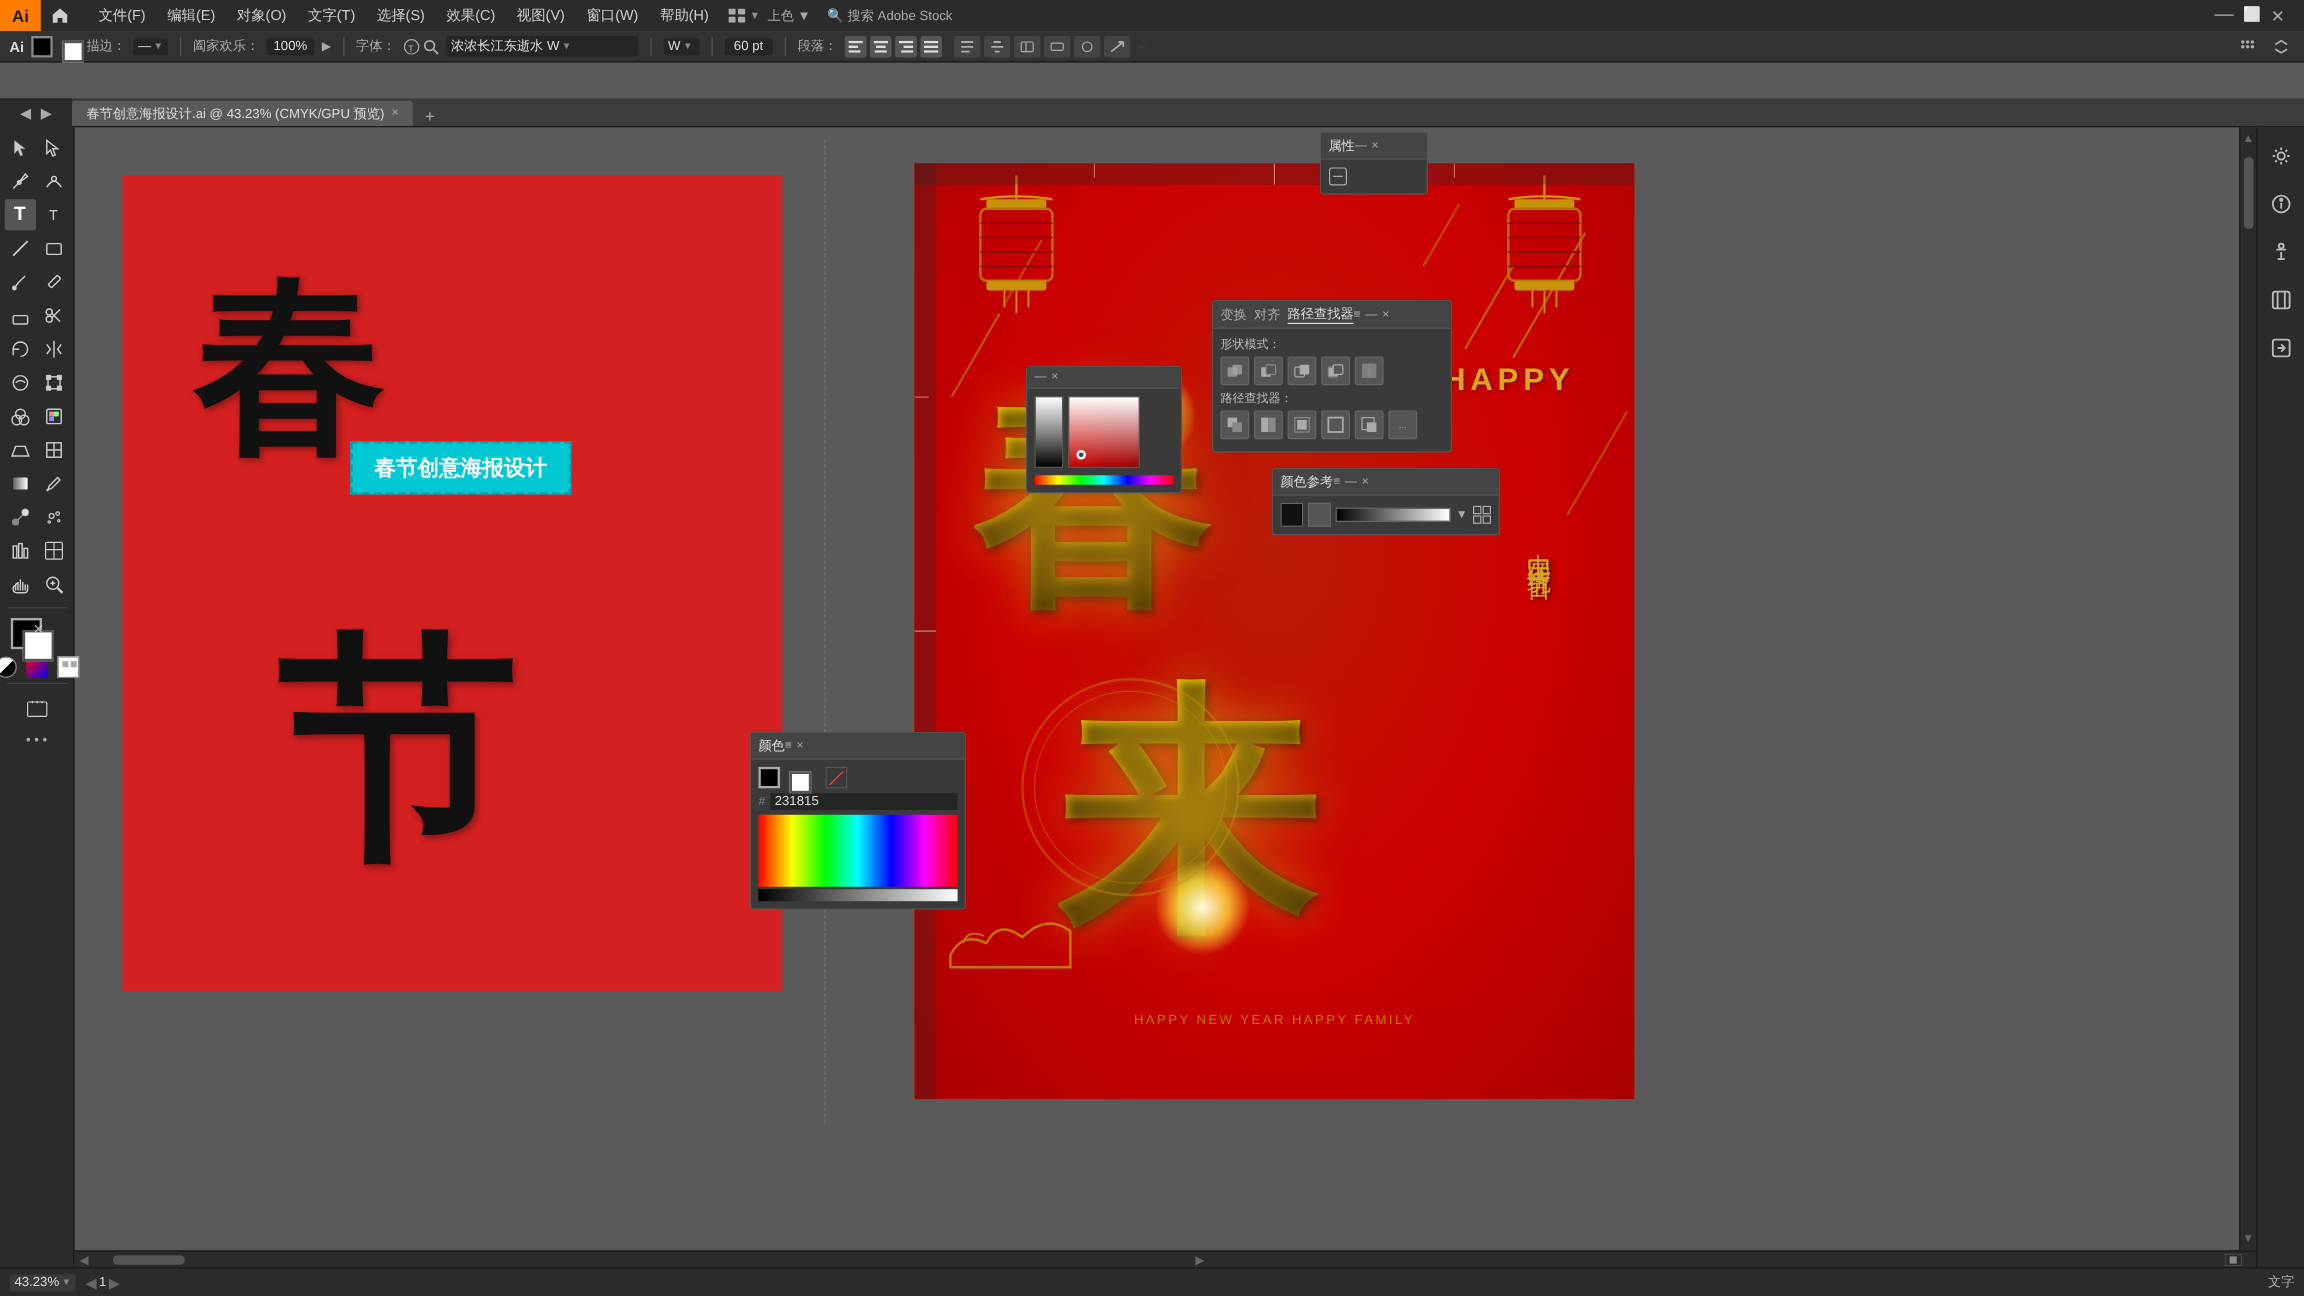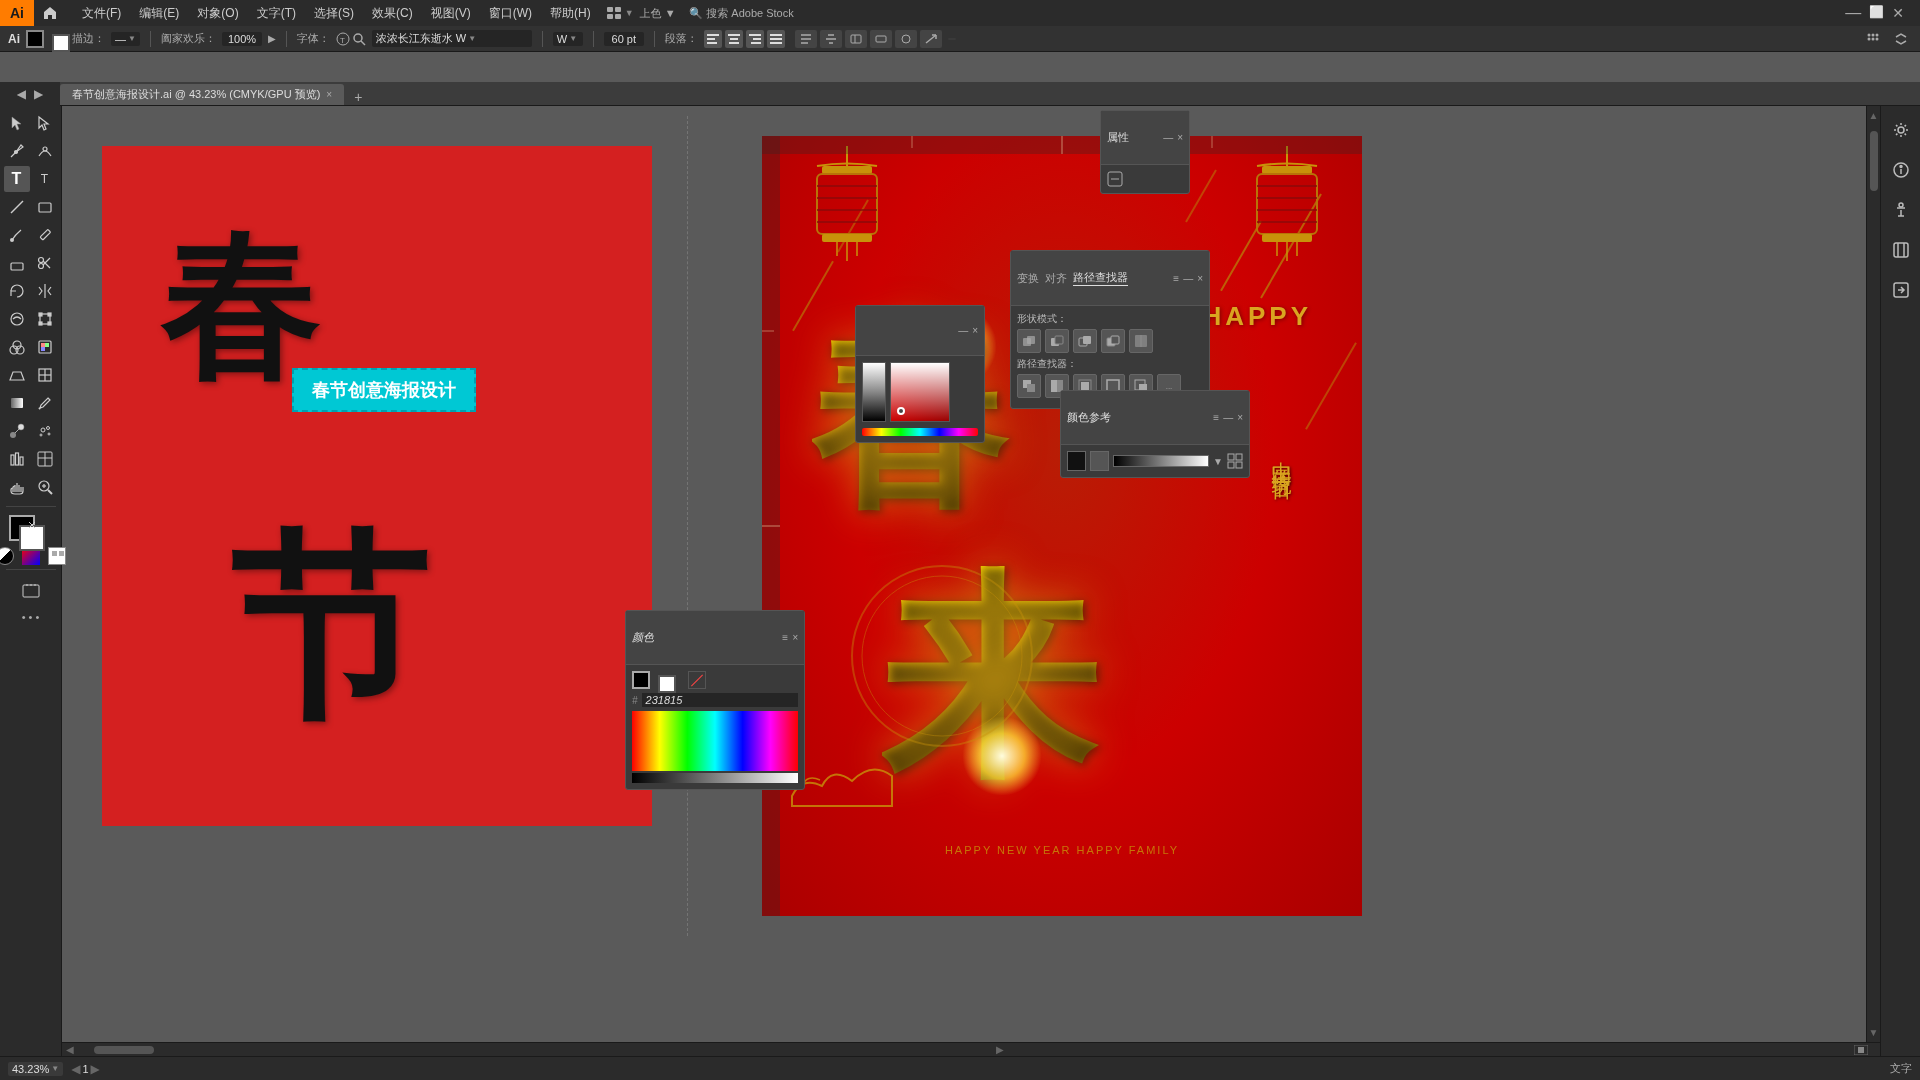--- a/index.html
+++ b/index.html
@@ -87,22 +87,22 @@
       position: absolute; left: 700px; top: 30px; width: 600px; height: 780px;
       background: #c91a1a; overflow: hidden;
     }
 
     
     .panel {
       position: absolute; background: #3a3a3a; border: 1px solid #555;
       border-radius: 3px; z-index: 200; font-size: 11px; color: #ccc;
     }
     .panel-header {
-      display: flex; align-items: center; justify-content: space-between;
-      background: #444; padding: 19px 6px; border-bottom: 1px solid #555; cursor: move;
+      display: flex; align-items: center; 
+      background: #444; padding: 3px 6px; border-bottom: 1px solid #555; cursor: move;
     }
     .panel-header-title { font-size: 11px; color: #ddd; }
     .panel-header-btns { display: flex; gap: 4px; color: #aaa; font-size: 10px; cursor: pointer; }
     .panel-body { padding: 6px; }
 
     
     #properties-panel { top: 110px; left: 1100px; width: 90px; }
 
     
     #transform-panel { top: 250px; left: 1010px; width: 200px; }
@@ -814,21 +814,21 @@
             <rect x="1" y="1" width="6" height="6"></rect>
             <rect x="9" y="1" width="6" height="6"></rect>
             <rect x="1" y="9" width="6" height="6"></rect>
             <rect x="9" y="9" width="6" height="6"></rect>
           </svg>
       </div>
     </div>
   </div>
 </div>
 
-<div class="panel" id="color-panel" style="top:610px;left:625px;width:180px;font-style:italic;">
+<div class="panel" id="color-panel" style="top:610px;left:625px;width:180px;">
   <div class="panel-header">
     <span class="panel-header-title">颜色</span>
     <div class="panel-header-btns">
       <span>≡</span>
       <span>×</span>
     </div>
   </div>
   <div class="panel-body">
 
     <div style="display:flex;align-items:center;gap:4px;margin-bottom:4px;">

